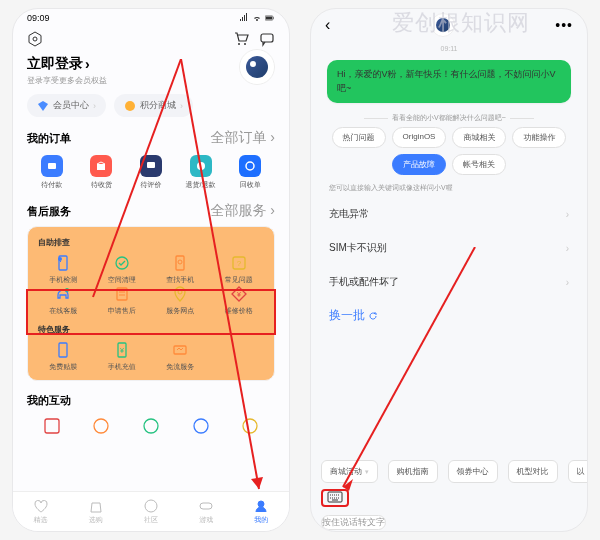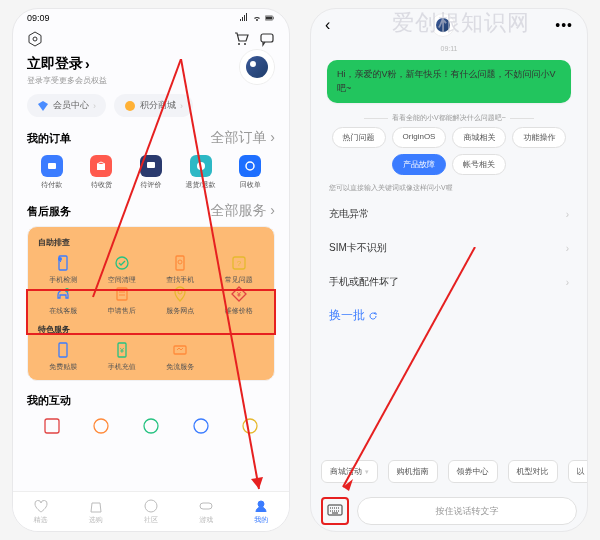--- a/index.html
+++ b/index.html
@@ -73,21 +73,21 @@
 .tags{display:flex;flex-wrap:wrap;gap:6px;justify-content:center;padding:0 16px;}
 .tag{border:1px solid #e0e0e0;border-radius:12px;padding:4px 10px;font-size:8px;color:#555;background:#fff;}
 .tag.on{background:#3b7cff;color:#fff;border-color:#3b7cff;}
 .qhint{font-size:7px;color:#999;padding:8px 18px 4px;}
 .qrow{display:flex;justify-content:space-between;align-items:center;padding:10px 18px;font-size:10px;color:#333;}
 .qrow .ar{color:#ccc;font-size:10px;}
 .refresh{font-size:12px;color:#3b7cff;padding:8px 18px;display:flex;align-items:center;gap:3px;}
 .chips{display:flex;gap:10px;padding:0 10px;position:absolute;bottom:48px;left:0;right:0;overflow:hidden;white-space:nowrap;}
 .chip{border:1px solid #e0e0e0;border-radius:6px;padding:5px 8px;font-size:8px;color:#555;display:inline-flex;align-items:center;gap:3px;background:#fff;}
 .chip .dn{color:#ccc;font-size:7px;}
-.input-bar{position:absolute;bottom:6px;left:0;right:0;height:36px;display:flex;align-items:flex-end;gap:8px;padding:0 10px;}
+.input-bar{position:absolute;bottom:6px;left:0;right:0;height:36px;display:flex;align-items:flex-start;gap:8px;padding:0 10px;flex-direction:column;}
 .kb-btn{width:28px;height:28px;border:2px solid #e62020;border-radius:4px;display:flex;align-items:center;justify-content:center;}
 .kb-ic{width:16px;height:14px;}
 .voice-in{flex:1;height:28px;border:1px solid #e0e0e0;border-radius:14px;display:flex;align-items:center;justify-content:center;font-size:9px;color:#999;background:#fff;}
 </style>
 </head>
 <body>
 
 <div class="watermark">爱创根知识网</div>
 
 <div class="phones">

